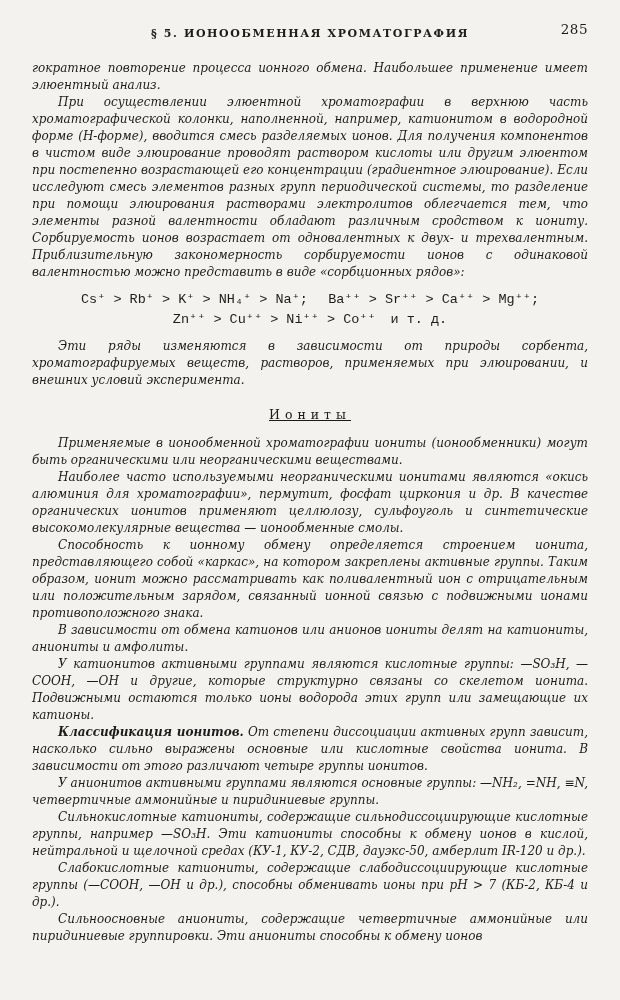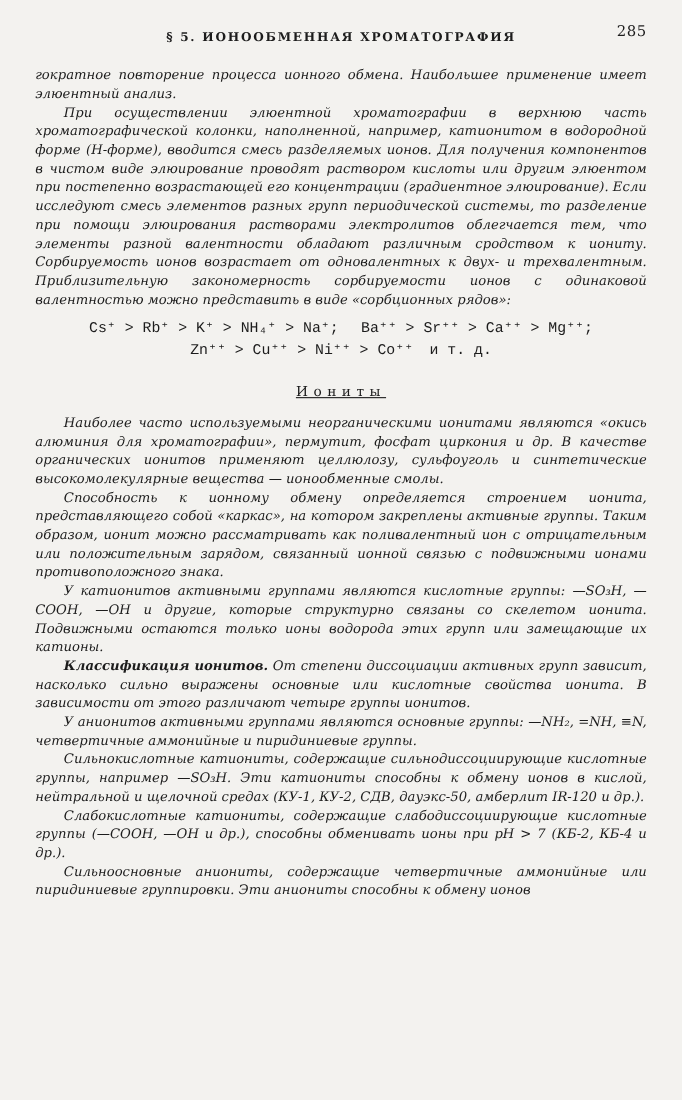--- a/index.html
+++ b/index.html
@@ -85,28 +85,31 @@
 
     <p class="noindent">гократное повторение процесса ионного обмена. Наибольшее применение имеет элюентный анализ.</p>
 
     <p>При осуществлении элюентной хроматографии в верхнюю часть хроматографической колонки, наполненной, например, катионитом в водородной форме (Н-форме), вводится смесь разделяемых ионов. Для получения компонентов в чистом виде элюирование проводят раствором кислоты или другим элюентом при постепенно возрастающей его концентрации (градиентное элюирование). Если исследуют смесь элементов разных групп периодической системы, то разделение при помощи элюирования растворами электролитов облегчается тем, что элементы разной валентности обладают различным сродством к иониту. Сорбируемость ионов возрастает от одновалентных к двух- и трехвалентным. Приблизительную закономерность сорбируемости ионов с одинаковой валентностью можно представить в виде «сорбционных рядов»:</p>
 
     <div class="formula-block">
       <div class="formula-line">Cs⁺ &gt; Rb⁺ &gt; K⁺ &gt; NH₄⁺ &gt; Na⁺;  Ba⁺⁺ &gt; Sr⁺⁺ &gt; Ca⁺⁺ &gt; Mg⁺⁺;</div>
       <div class="formula-line">Zn⁺⁺ &gt; Cu⁺⁺ &gt; Ni⁺⁺ &gt; Co⁺⁺  и т. д.</div>
     </div>
 
+    <p>Эти ряды изменяются в зависимости от природы сорбента, хроматографируемых веществ, растворов, применяемых при элюировании, и внешних условий эксперимента.</p>
 
     <h2 class="subheading">Иониты</h2>
 
+    <p>Применяемые в ионообменной хроматографии иониты (ионообменники) могут быть органическими или неорганическими веществами.</p>
 
     <p>Наиболее часто используемыми неорганическими ионитами являются «окись алюминия для хроматографии», пермутит, фосфат циркония и др. В качестве органических ионитов применяют целлюлозу, сульфоуголь и синтетические высокомолекулярные вещества — ионообменные смолы.</p>
 
     <p>Способность к ионному обмену определяется строением ионита, представляющего собой «каркас», на котором закреплены активные группы. Таким образом, ионит можно рассматривать как поливалентный ион с отрицательным или положительным зарядом, связанный ионной связью с подвижными ионами противоположного знака.</p>
 
+    <p>В зависимости от обмена катионов или анионов иониты делят на катиониты, аниониты и амфолиты.</p>
 
     <p>У катионитов активными группами являются кислотные группы: —SO₃H, —СООН, —ОН и другие, которые структурно связаны со скелетом ионита. Подвижными остаются только ионы водорода этих групп или замещающие их катионы.</p>
 
     <p><span class="lead-bold">Классификация ионитов.</span><span> От степени диссоциации активных групп зависит, насколько сильно выражены основные или кислотные свойства ионита. В зависимости от этого различают четыре группы ионитов.</span></p>
 
     <p>У анионитов активными группами являются основные группы: —NH₂, =NH, ≡N, четвертичные аммонийные и пиридиниевые группы.</p>
 
     <p>Сильнокислотные катиониты, содержащие сильнодиссоциирующие кислотные группы, например —SO₃H. Эти катиониты способны к обмену ионов в кислой, нейтральной и щелочной средах (КУ-1, КУ-2, СДВ, дауэкс-50, амберлит IR-120 и др.).</p>
 
     <p>Слабокислотные катиониты, содержащие слабодиссоциирующие кислотные группы (—СООН, —ОН и др.), способны обменивать ионы при pH &gt; 7 (КБ-2, КБ-4 и др.).</p>

